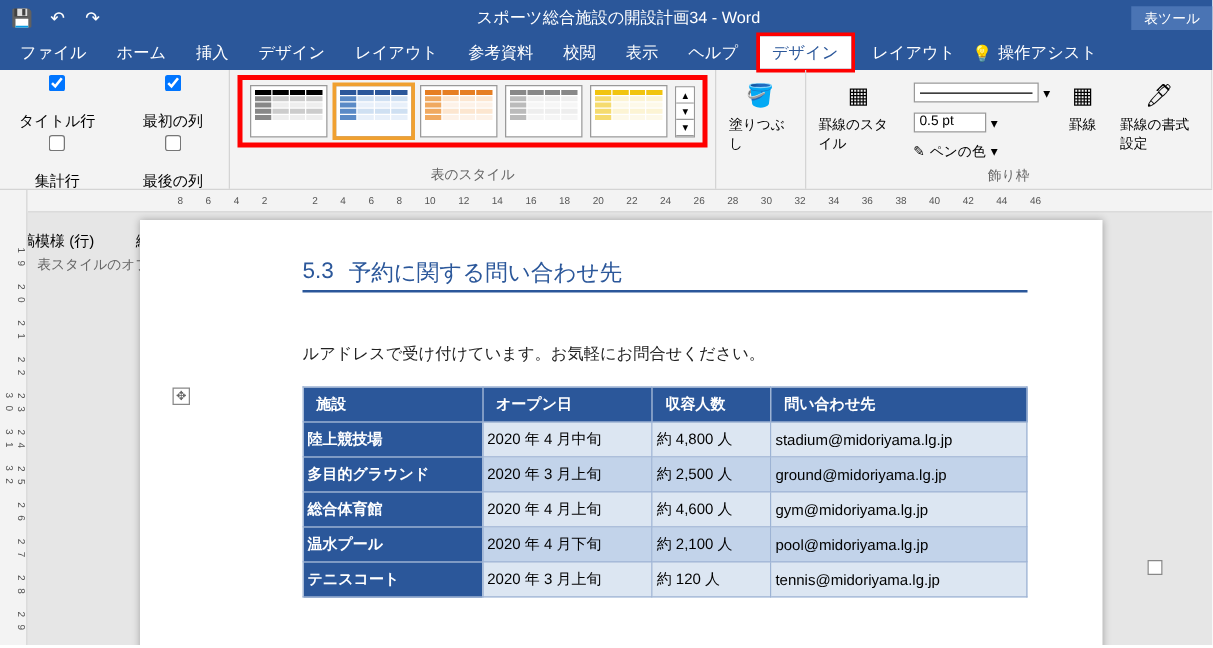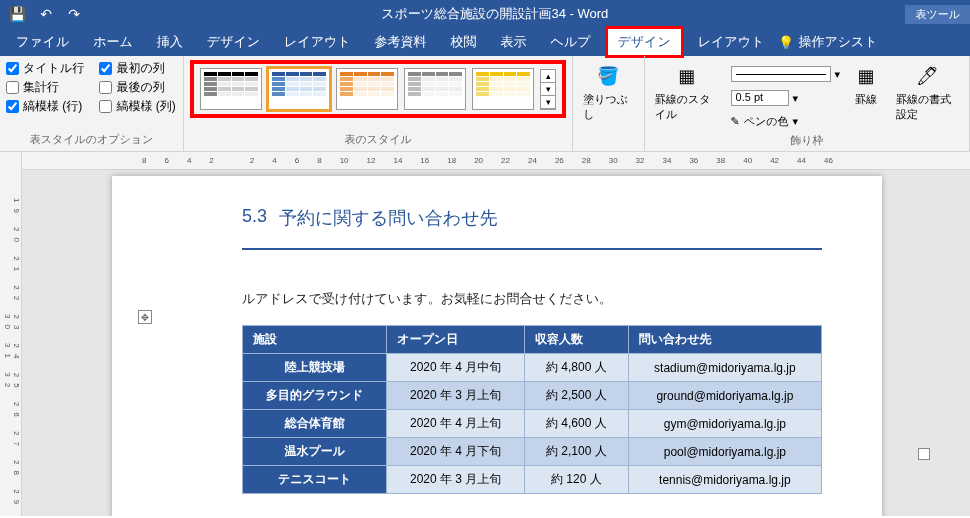--- a/index.html
+++ b/index.html
@@ -14,45 +14,45 @@
 .avatar { width:22px; height:22px; border-radius:50%; background:#9aa9c2; display:flex; align-items:center; justify-content:center; font-size:12px; }
 .menubar { height:28px; background:#2b579a; color:#fff; display:flex; align-items:center; padding:0 6px; gap:4px; font-size:13px; }
 .menu-item { padding:4px 10px; cursor:pointer; }
 .menu-item.active { background:#fff; color:#2b579a; }
 .menu-box { border:3px solid #ff0000; padding:0; }
 .tell-me { display:flex; align-items:center; gap:4px; }
 .ribbon { height:96px; background:#f3f3f3; border-bottom:1px solid #d4d4d4; display:flex; }
 .rgroup { border-right:1px solid #d4d4d4; display:flex; flex-direction:column; padding:4px 6px 0 6px; }
 .rgroup-label { text-align:center; font-size:11px; color:#666; margin-top:auto; padding:2px 0 4px 0; }
 .opts { display:grid; grid-template-columns:auto auto; gap:2px 14px; font-size:12px; }
-.opt { display:flex; align-items:center; gap:4px; white-space:nowrap; }
+.opt { display:flex; align-items:center; gap:16px; white-space:nowrap;flex-direction:column; }
 .opt input { width:13px; height:13px; }
 .styles-box { border:4px solid #ff0000; padding:4px 6px; display:flex; align-items:center; gap:6px; }
 .style-thumb { width:62px; height:42px; border:1px solid #999; background:#fff; position:relative; display:flex; flex-direction:column; padding:3px; gap:1px; }
 .style-thumb.sel { outline:3px solid #f0a030; outline-offset:-1px; }
 .trow { height:4px; display:flex; gap:1px; }
 .tcell { flex:1; }
 .style-nav { display:flex; flex-direction:column; border:1px solid #999; }
 .style-nav div { width:14px; height:13px; display:flex; align-items:center; justify-content:center; font-size:9px; border-bottom:1px solid #999; background:#fff; }
 .rbtn { display:flex; flex-direction:column; align-items:center; gap:2px; font-size:11px; padding:2px 4px; cursor:pointer; }
 .rbtn-ico { width:28px; height:28px; display:flex; align-items:center; justify-content:center; font-size:18px; }
 .small-ctrl { display:flex; align-items:center; gap:4px; font-size:11px; padding:2px 0; }
 .pen-line { width:100px; height:16px; border:1px solid #999; background:#fff; display:flex; align-items:center; padding:0 4px; }
 .pt-box { width:58px; height:16px; border:1px solid #999; background:#fff; padding:0 4px; }
 .workspace { display:flex; height:364px; background:#e6e6e6; }
 .vruler { width:22px; background:#f3f3f3; border-right:1px solid #d4d4d4; font-size:8px; color:#555; writing-mode:vertical-rl; text-orientation:mixed; padding-top:40px; text-align:center; letter-spacing:6px; }
 .docarea { flex:1; position:relative; overflow:hidden; }
 .hruler { height:18px; background:#f3f3f3; border-bottom:1px solid #d4d4d4; font-size:8px; color:#555; display:flex; align-items:center; padding-left:120px; gap:18px; white-space:nowrap; overflow:hidden; }
 .page { position:absolute; top:24px; left:90px; width:770px; background:#fff; box-shadow:0 0 6px rgba(0,0,0,0.3); padding:30px 60px 60px 130px; }
-.sec-title { color:#2b579a; font-size:18px; border-bottom:2px solid #2b579a; padding-bottom:18px; margin-bottom:12px; display:flex; gap:12px; }
+.sec-title { color:#2b579a; font-size:18px; border-bottom:2px solid #2b579a; padding-bottom:2px; margin-bottom:12px; display:flex; gap:12px; }
 .para { font-size:13px; line-height:1.9; color:#222; margin-bottom:14px; }
 .move-handle { position:absolute; left:116px; top:158px; width:14px; height:14px; border:1px solid #888; background:#fff; display:flex; align-items:center; justify-content:center; font-size:10px; color:#666; }
 .doc-table { border-collapse:collapse; width:100%; font-size:12px; }
 .doc-table th { background:#2b579a; color:#fff; text-align:left; padding:5px 10px; font-weight:bold; border:1px solid #9db3d4; }
-.doc-table td { padding:5px 16px; border:1px solid #9db3d4;text-align:center; }
+.doc-table td { padding:5px 3px; border:1px solid #9db3d4; }
 .doc-table tr:nth-child(odd) td { background:#dce6f2; }
 .doc-table tr:nth-child(even) td { background:#c2d3ea; }
 .doc-table td:first-child { background:#2b579a !important; color:#fff; font-weight:bold; }
 .resize-handle { position:absolute; right:40px; bottom:56px; width:12px; height:12px; border:1px solid #888; background:#fff; }
 </style>
 </head>
 <body>
 
 <div class="titlebar">
   <div class="tb-left">

